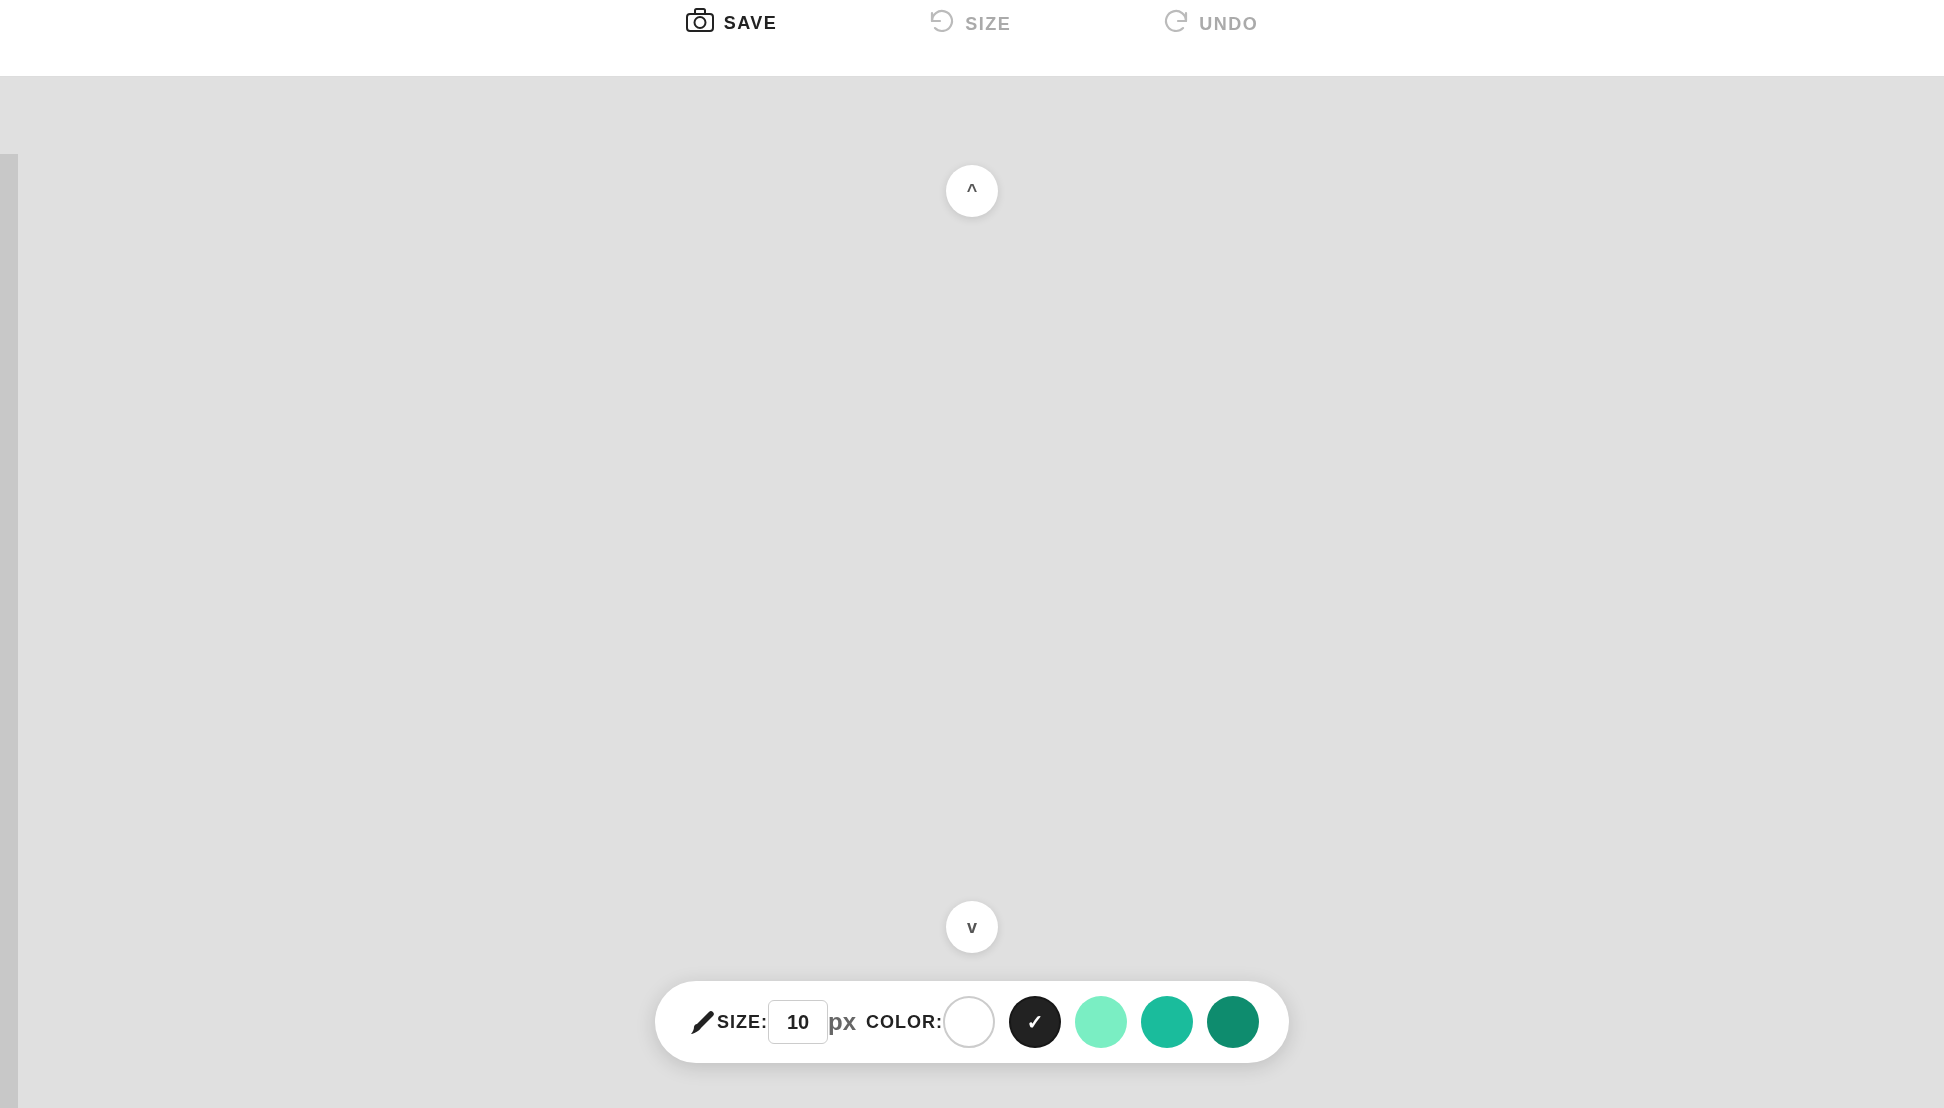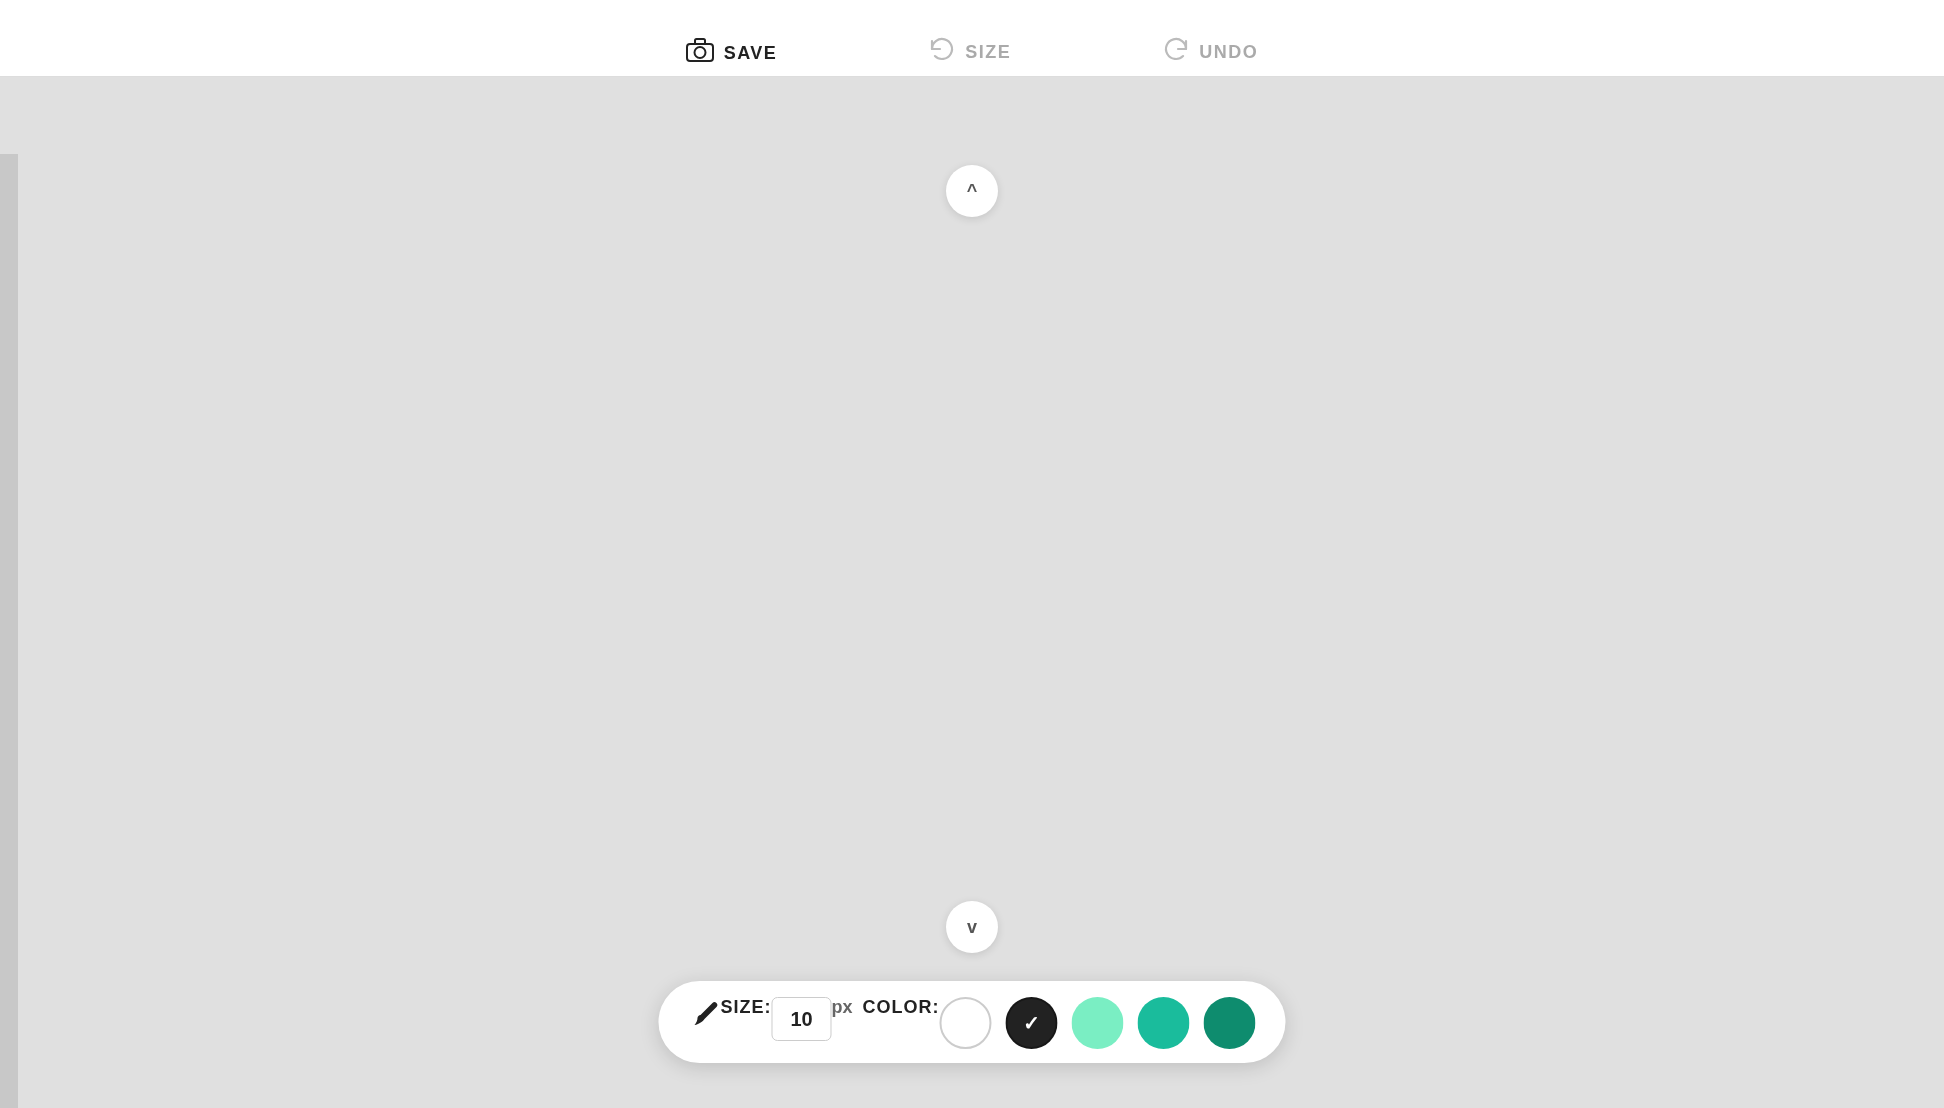--- a/index.html
+++ b/index.html
@@ -18,21 +18,21 @@
 
     
     .toolbar {
       position: absolute;
       top: 0;
       left: 0;
       width: 100%;
       height: 77px;
       background: #ffffff;
       display: flex;
-      align-items: flex-end;
+      align-items: flex-start;
       justify-content: center;
       gap: 120px;
       border-bottom: 1px solid #ddd;
       z-index: 10;
     }
 
     .toolbar-btn {
       display: flex;
       align-items: center;
       gap: 10px;
@@ -111,21 +111,21 @@
     .drawing-toolbar {
       position: absolute;
       bottom: 45px;
       left: 50%;
       transform: translateX(-50%);
       background: #fff;
       border-radius: 50px;
       padding: 16px 30px;
       height: 82px;
       display: flex;
-      align-items: flex-start;
+      align-items: center;
       box-shadow: 0 4px 20px rgba(0,0,0,0.15);
       z-index: 20;
       white-space: nowrap;
     }
 
     .brush-icon {
       font-size: 28px;
       color: #222;
       display: flex;
       align-items: center;
@@ -145,21 +145,21 @@
       border-radius: 6px;
       text-align: center;
       font-size: 20px;
       font-weight: 700;
       color: #222;
       outline: none;
       background: #fff;
     }
 
     .px-label {
-      font-size: 18px;
+      font-size: 24px;
       font-weight: 600;
       color: #666;
     }
 
     .color-label {
       font-size: 18px;
       font-weight: 700;
       letter-spacing: 1px;
       color: #222;
       margin-left: 10px;

